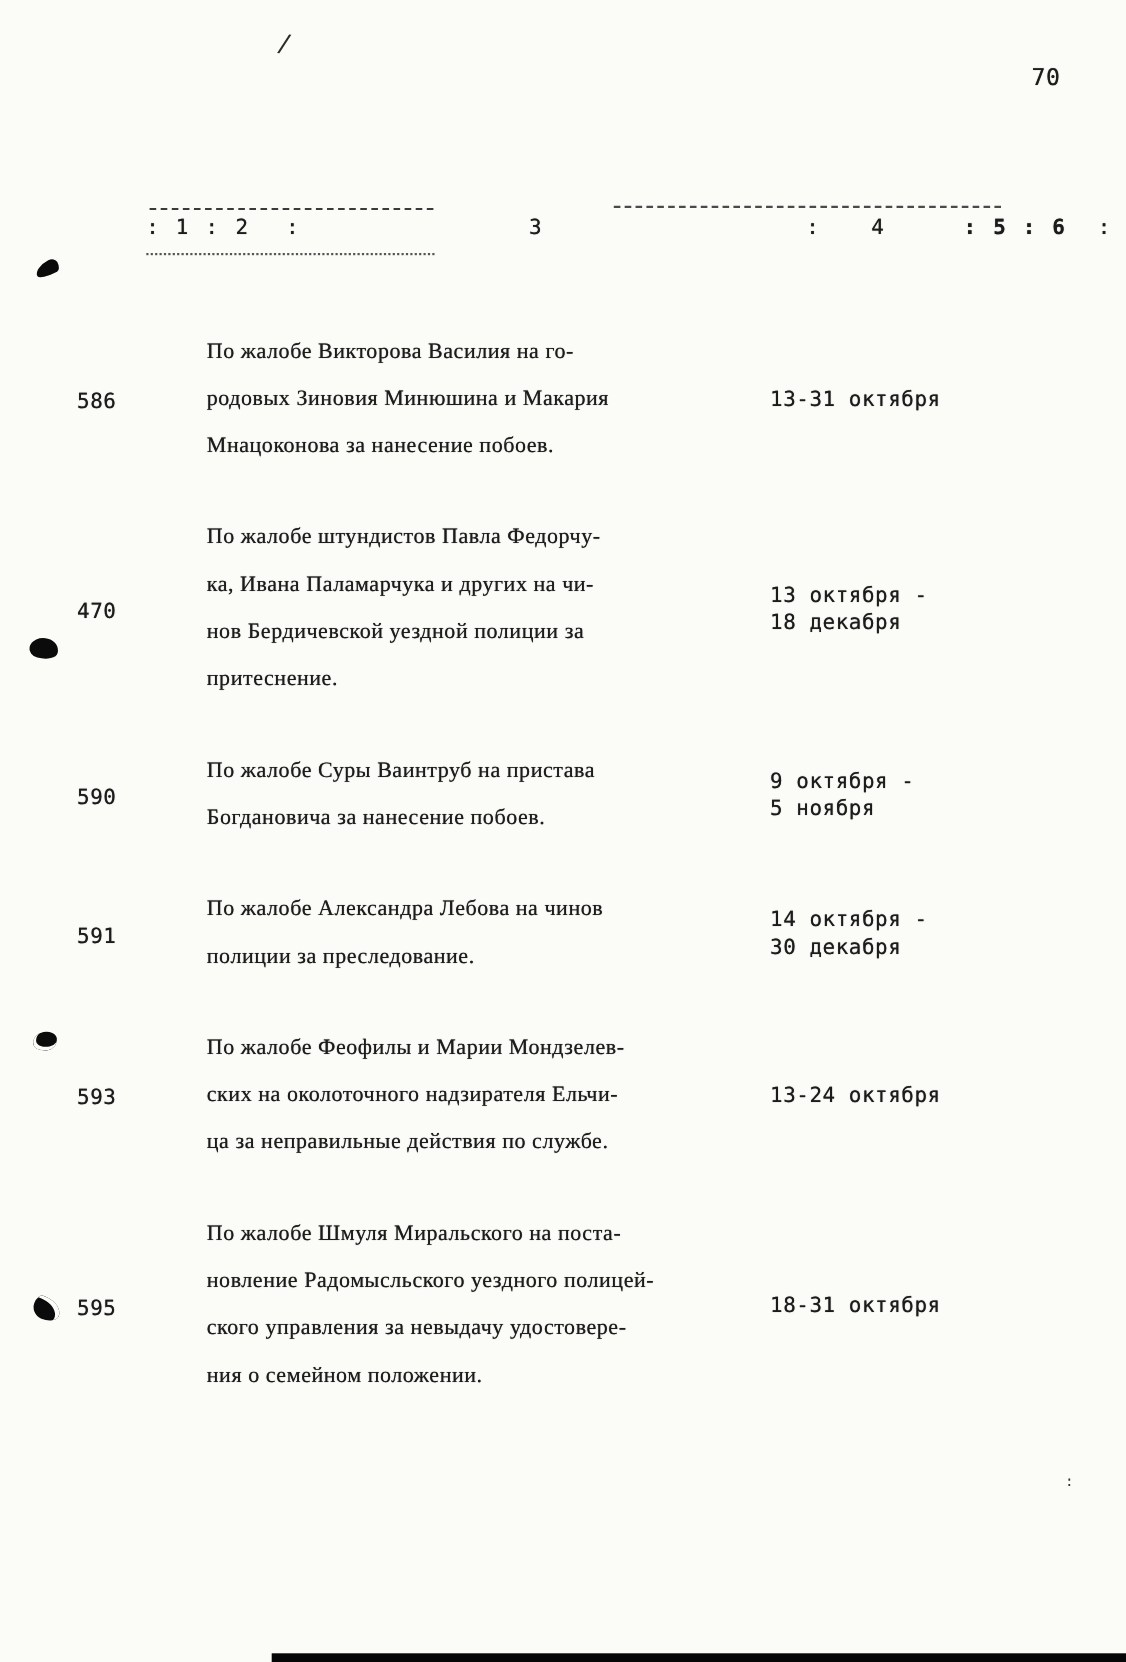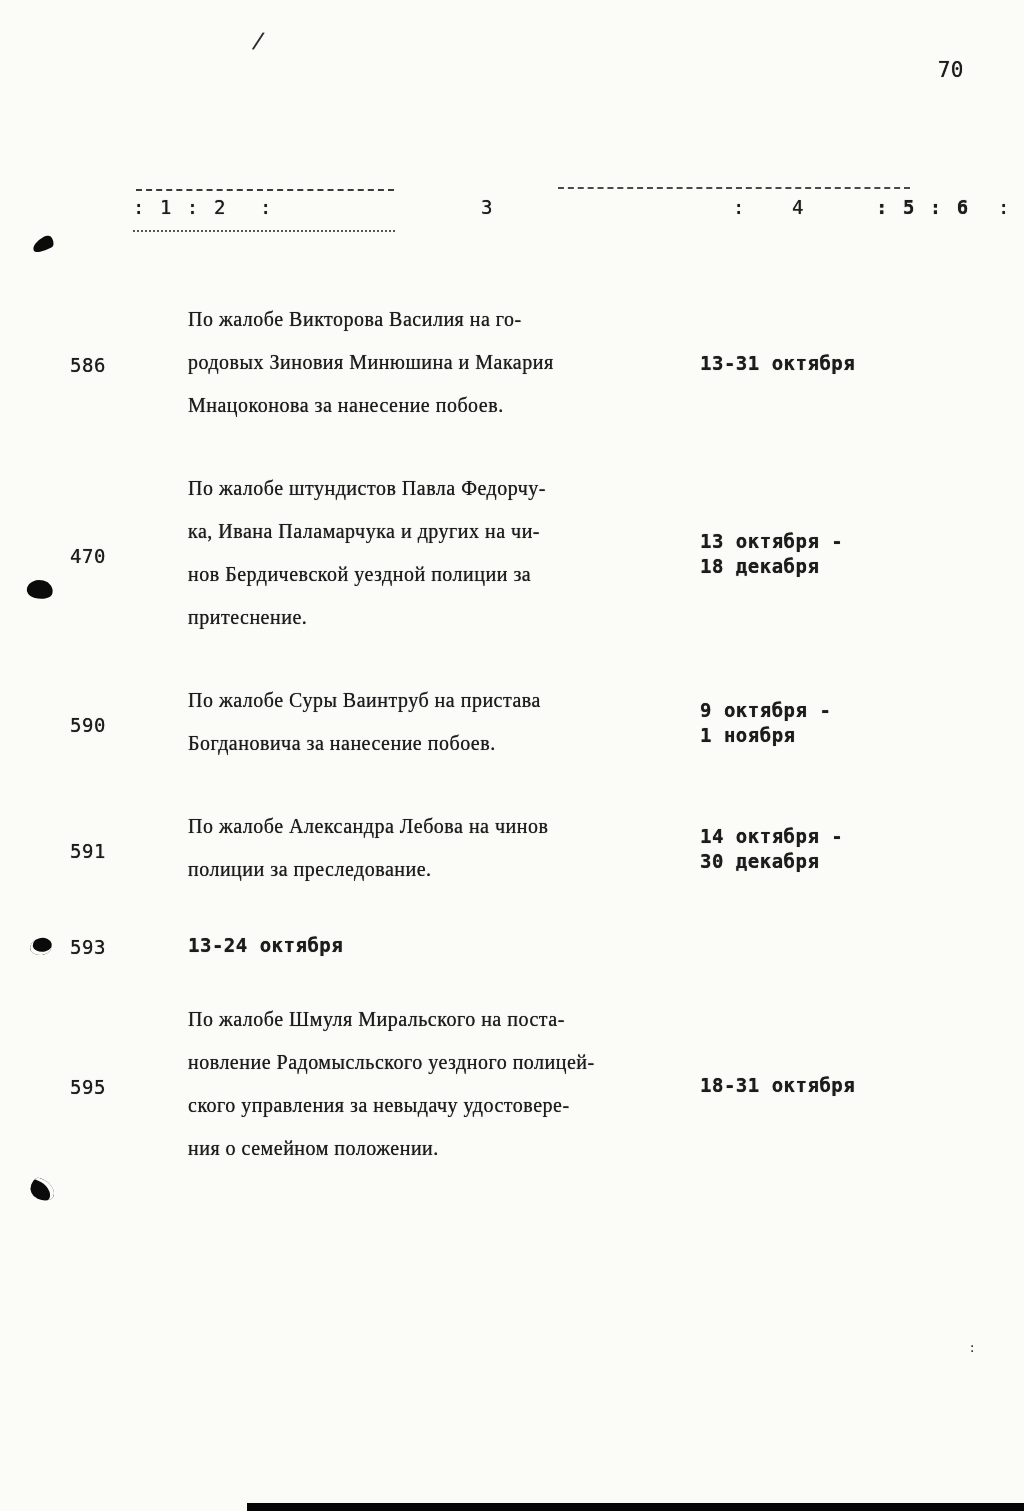--- a/index.html
+++ b/index.html
@@ -86,21 +86,20 @@
     line-height: 43px;
     font-size: 20px;
     font-family: Liberation Serif, serif;
   }
   .col-dates {
     flex: 1 1 auto;
     padding-top: 2px;
     white-space: pre-line;
     line-height: 25px;
     font-size: 19px;
-    font-weight: bold;
   }
   
   .ink-blot {
     position: absolute;
     background: #0b0b0b;
   }
   .blot-1 {
     top: 238px; left: 32px;
     width: 22px; height: 13px;
     border-radius: 70% 30% 20% 80% / 60% 40% 60% 40%;
@@ -183,33 +182,36 @@
 притеснение.</div>
       <div class="col-dates typed">13 октября -
 18 декабря</div>
     </div>
 
     <div class="entry">
       <div class="col-num typed">590</div>
       <div class="col-desc typed">По жалобе Суры Ваинтруб на пристава
 Богдановича за нанесение побоев.</div>
       <div class="col-dates typed">9 октября -
-1 ноября</div>
+5 ноября</div>
     </div>
 
     <div class="entry">
       <div class="col-num typed">591</div>
       <div class="col-desc typed">По жалобе Александра Лебова на чинов
 полиции за преследование.</div>
       <div class="col-dates typed">14 октября -
 30 декабря</div>
     </div>
 
     <div class="entry">
       <div class="col-num typed">593</div>
+      <div class="col-desc typed">По жалобе Феофилы и Марии Мондзелев-
+ских на околоточного надзирателя Ельчи-
+ца за неправильные действия по службе.</div>
       <div class="col-dates typed">13-24 октября</div>
     </div>
 
     <div class="entry">
       <div class="col-num typed">595</div>
       <div class="col-desc typed">По жалобе Шмуля Миральского на поста-
 новление Радомысльского уездного полицей-
 ского управления за невыдачу удостовере-
 ния о семейном положении.</div>
       <div class="col-dates typed">18-31 октября</div>

